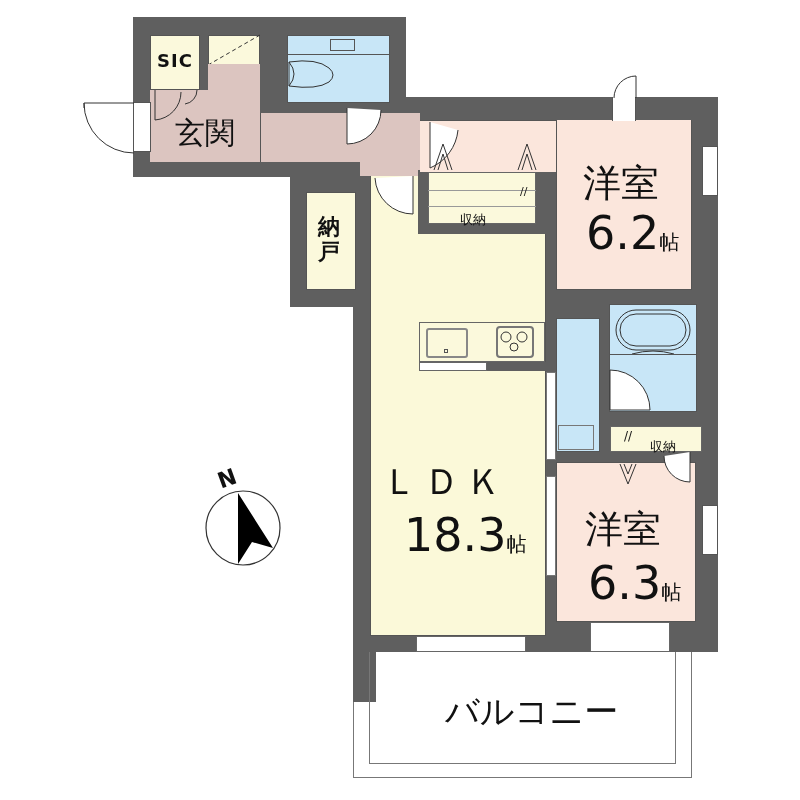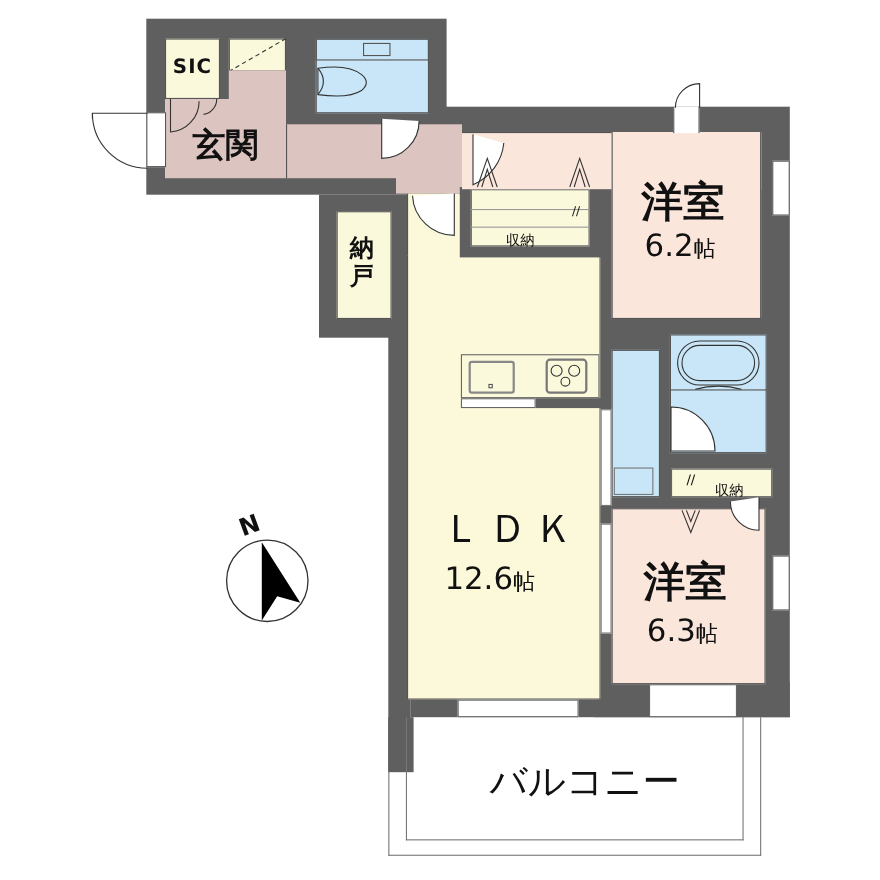--- a/index.html
+++ b/index.html
@@ -6,22 +6,22 @@
   body{width:800px;height:800px;position:relative;overflow:hidden;font-family:"DejaVu Sans","Liberation Sans",sans-serif;}
   .abs{position:absolute;box-sizing:border-box;}
   .wall{background:#5f5f5f;}
   .c-entry{background:#dcc5c0;}
   .c-cream{background:#fbf9dc;}
   .c-ldk{background:#fbf9d9;}
   .c-room{background:#fbe6dc;}
   .c-wet{background:#c8e6f7;}
   .c-white{background:#ffffff;}
   .lbl{position:absolute;color:#111;white-space:nowrap;line-height:1;text-align:center;}
-  .big{font-size:38px;font-weight:bold;}
-  .num{font-size:28px;}
+  .big{font-size:38px;font-weight:normal;}
+  .num{font-size:46px;}
   .unit{font-size:20px;}
   .small{font-size:13px;}
   svg{position:absolute;overflow:visible;}
 </style>
 </head>
 <body>
 
 <div class="abs wall" style="left:133px;top:17px;width:273px;height:160px;"></div>
 <div class="abs wall" style="left:405px;top:97px;width:313px;height:80px;"></div>
 <div class="abs wall" style="left:290px;top:177px;width:80px;height:130px;"></div>
@@ -67,23 +67,23 @@
 
 <div class="abs c-cream" style="left:306px;top:192px;width:50px;height:98px;border:1px solid #555;"></div>
 <div class="lbl" style="left:318px;top:216px;font-size:22px;font-weight:bold;">納</div>
 <div class="lbl" style="left:318px;top:241px;font-size:22px;font-weight:bold;">戸</div>
 
 <div class="abs c-ldk" style="left:370px;top:176px;width:48px;height:455px;border-left:1px solid #555;"></div>
 <div class="abs c-ldk" style="left:370px;top:232px;width:176px;height:404px;border-left:1px solid #555;border-bottom:1px solid #555;border-right:1px solid #555;"></div>
 <svg style="left:373px;top:176px;" width="42" height="42">
     <path d="M40 0 L40 38 A38 38 0 0 1 2 2" fill="#fff" stroke="#333"></path>
   </svg>
-<div class="lbl" style="left:402px;top:464px;font-size:36px;font-weight:normal;letter-spacing:6px;">ＬＤＫ</div>
+<div class="lbl" style="left:382px;top:464px;font-size:36px;font-weight:normal;letter-spacing:6px;">ＬＤＫ</div>
 <div class="lbl" style="left:404px;top:512px;">
-  <span class="num">12.6</span><span class="unit">帖</span>
+  <span class="num">18.3</span><span class="unit">帖</span>
 </div>
 
 <div class="abs c-cream" style="left:419px;top:322px;width:126px;height:40px;border:1px solid #666;"></div>
 <div class="abs" style="left:426px;top:328px;width:42px;height:30px;border:2px solid #888;border-radius:3px;"></div>
 <div class="abs" style="left:444px;top:349px;width:4px;height:4px;border:1px solid #555;"></div>
 <svg style="left:496px;top:326px;" width="38" height="32">
     <rect x="1" y="1" width="36" height="30" rx="3" fill="none" stroke="#777" stroke-width="2"></rect>
     <circle cx="10" cy="11" r="5" fill="none" stroke="#333"></circle>
     <circle cx="26" cy="11" r="5" fill="none" stroke="#333"></circle>
     <circle cx="18" cy="21" r="4" fill="none" stroke="#333"></circle>

